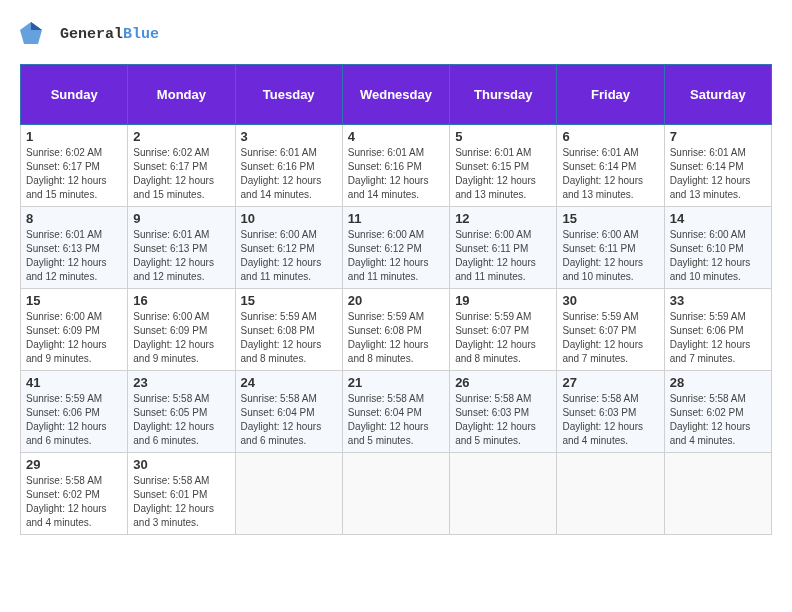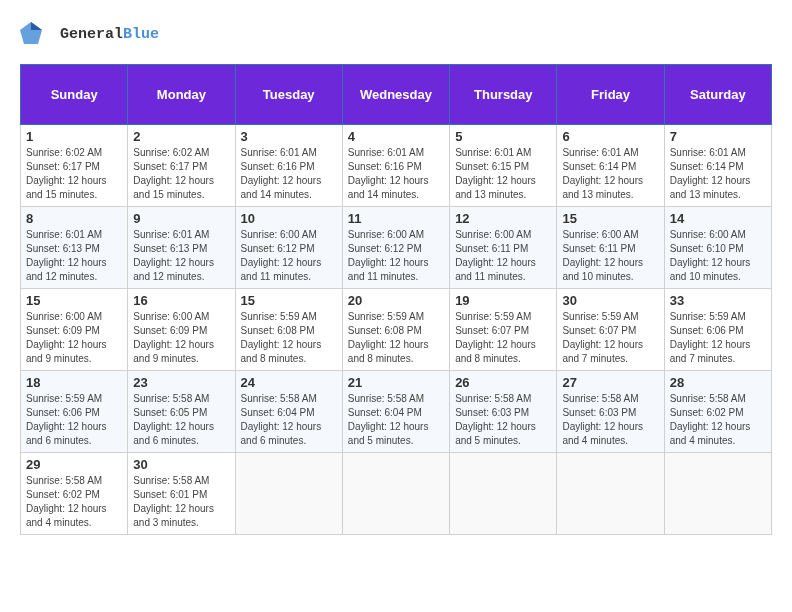--- a/index.html
+++ b/index.html
@@ -300,21 +300,21 @@
           <div class="day-info">
             Sunrise: 5:59 AM<br>
             Sunset: 6:06 PM<br>
             Daylight: 12 hours<br>
             and 7 minutes.
           </div>
         </td>
       </tr>
       <tr>
         <td>
-          <span class="day-number">18</span>
+          <span class="day-number">41</span>
           <div class="day-info">
             Sunrise: 5:59 AM<br>
             Sunset: 6:06 PM<br>
             Daylight: 12 hours<br>
             and 6 minutes.
           </div>
         </td>
         <td>
           <span class="day-number">23</span>
           <div class="day-info">

